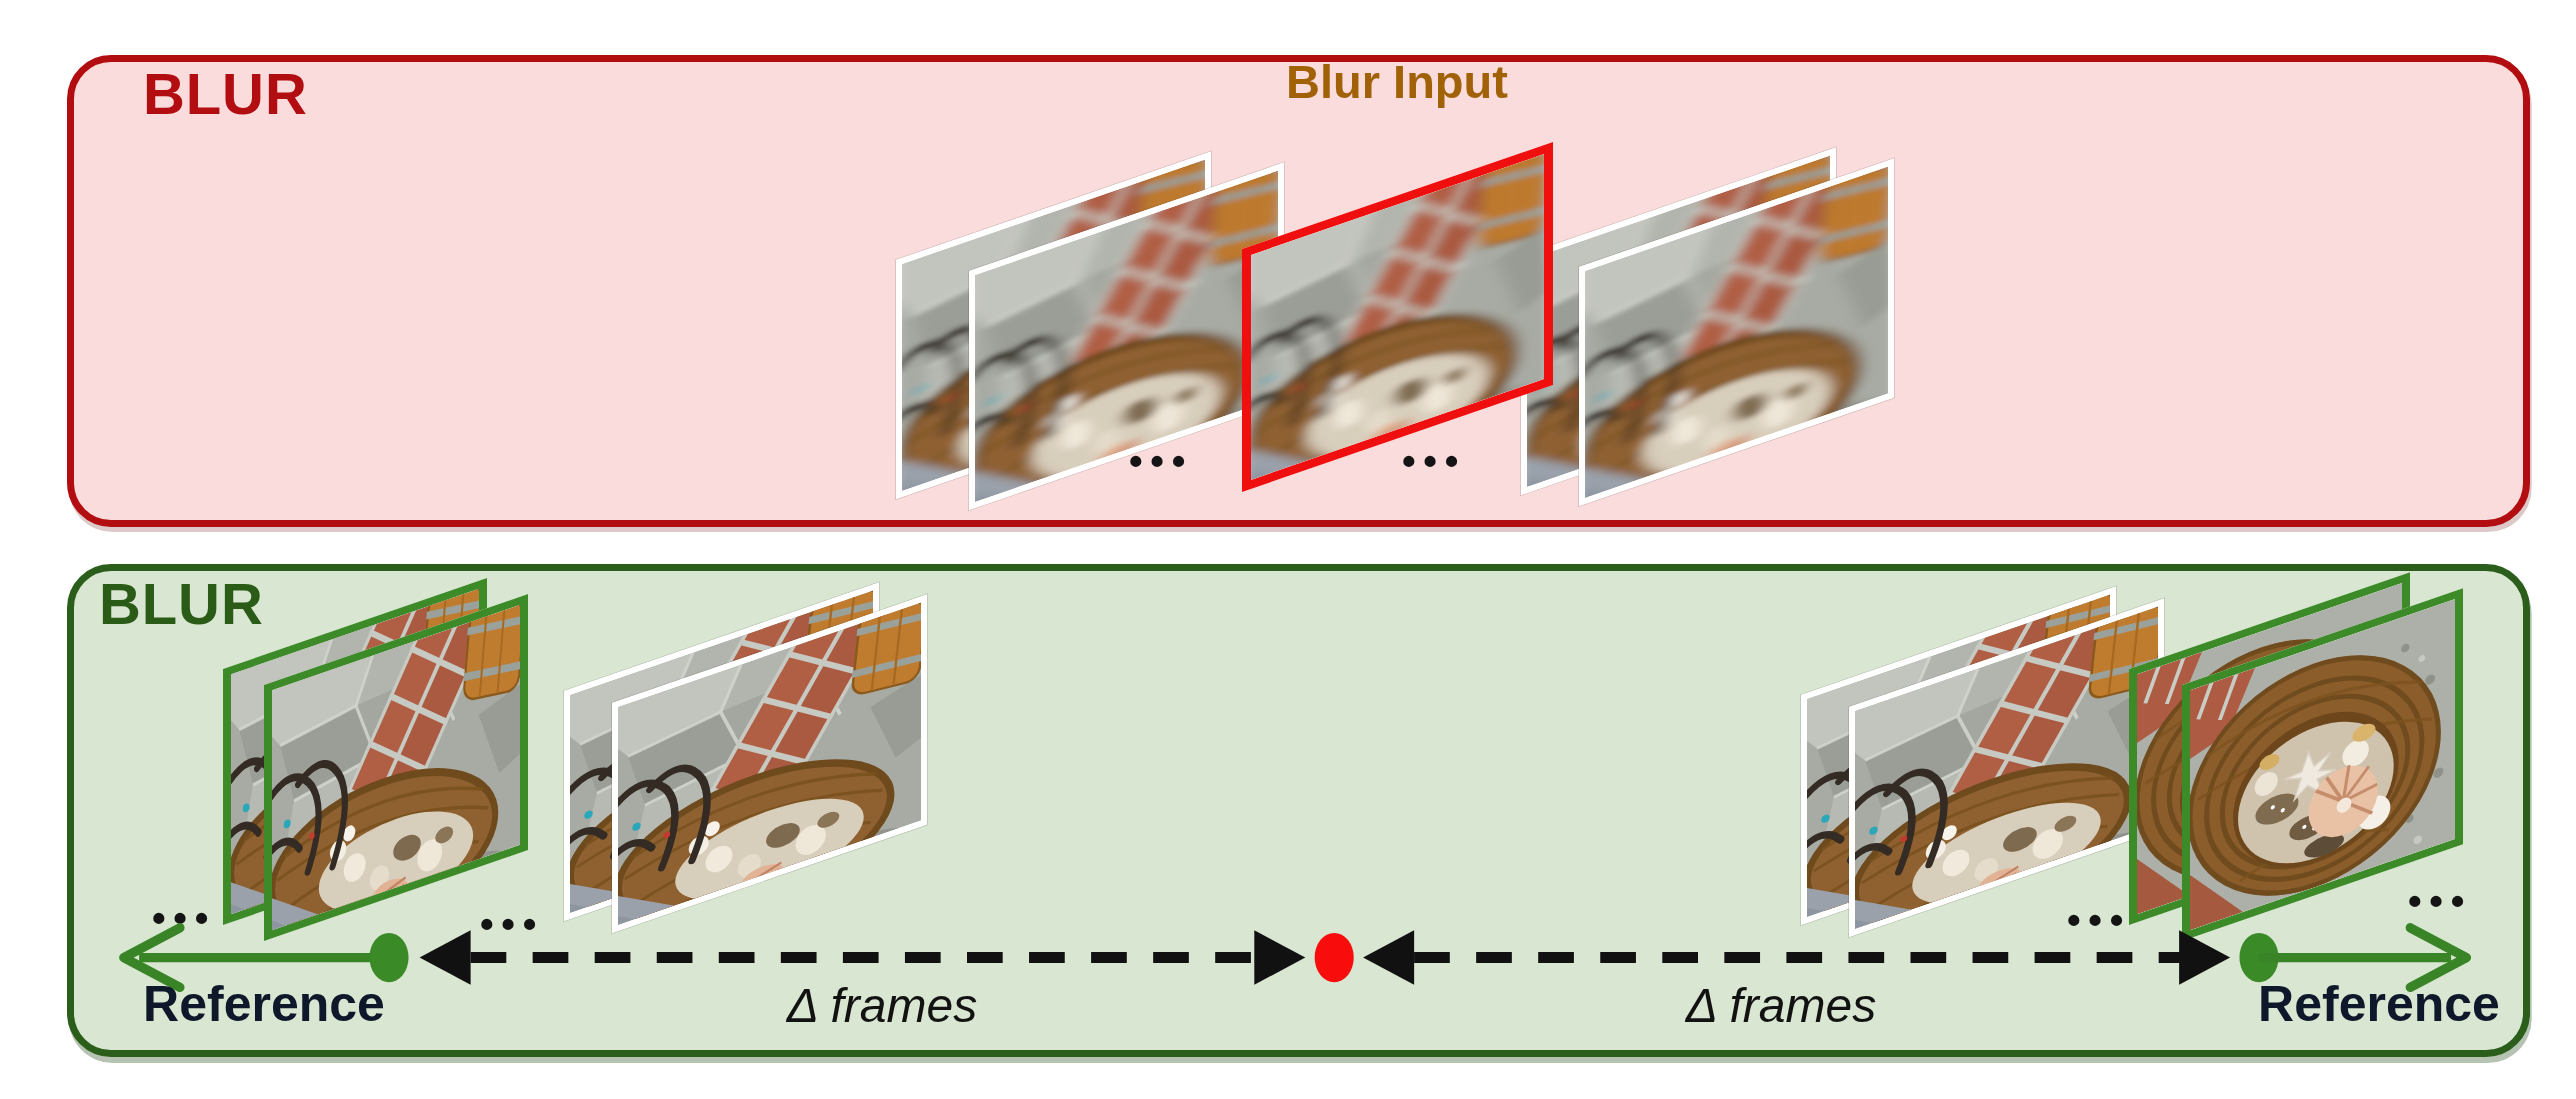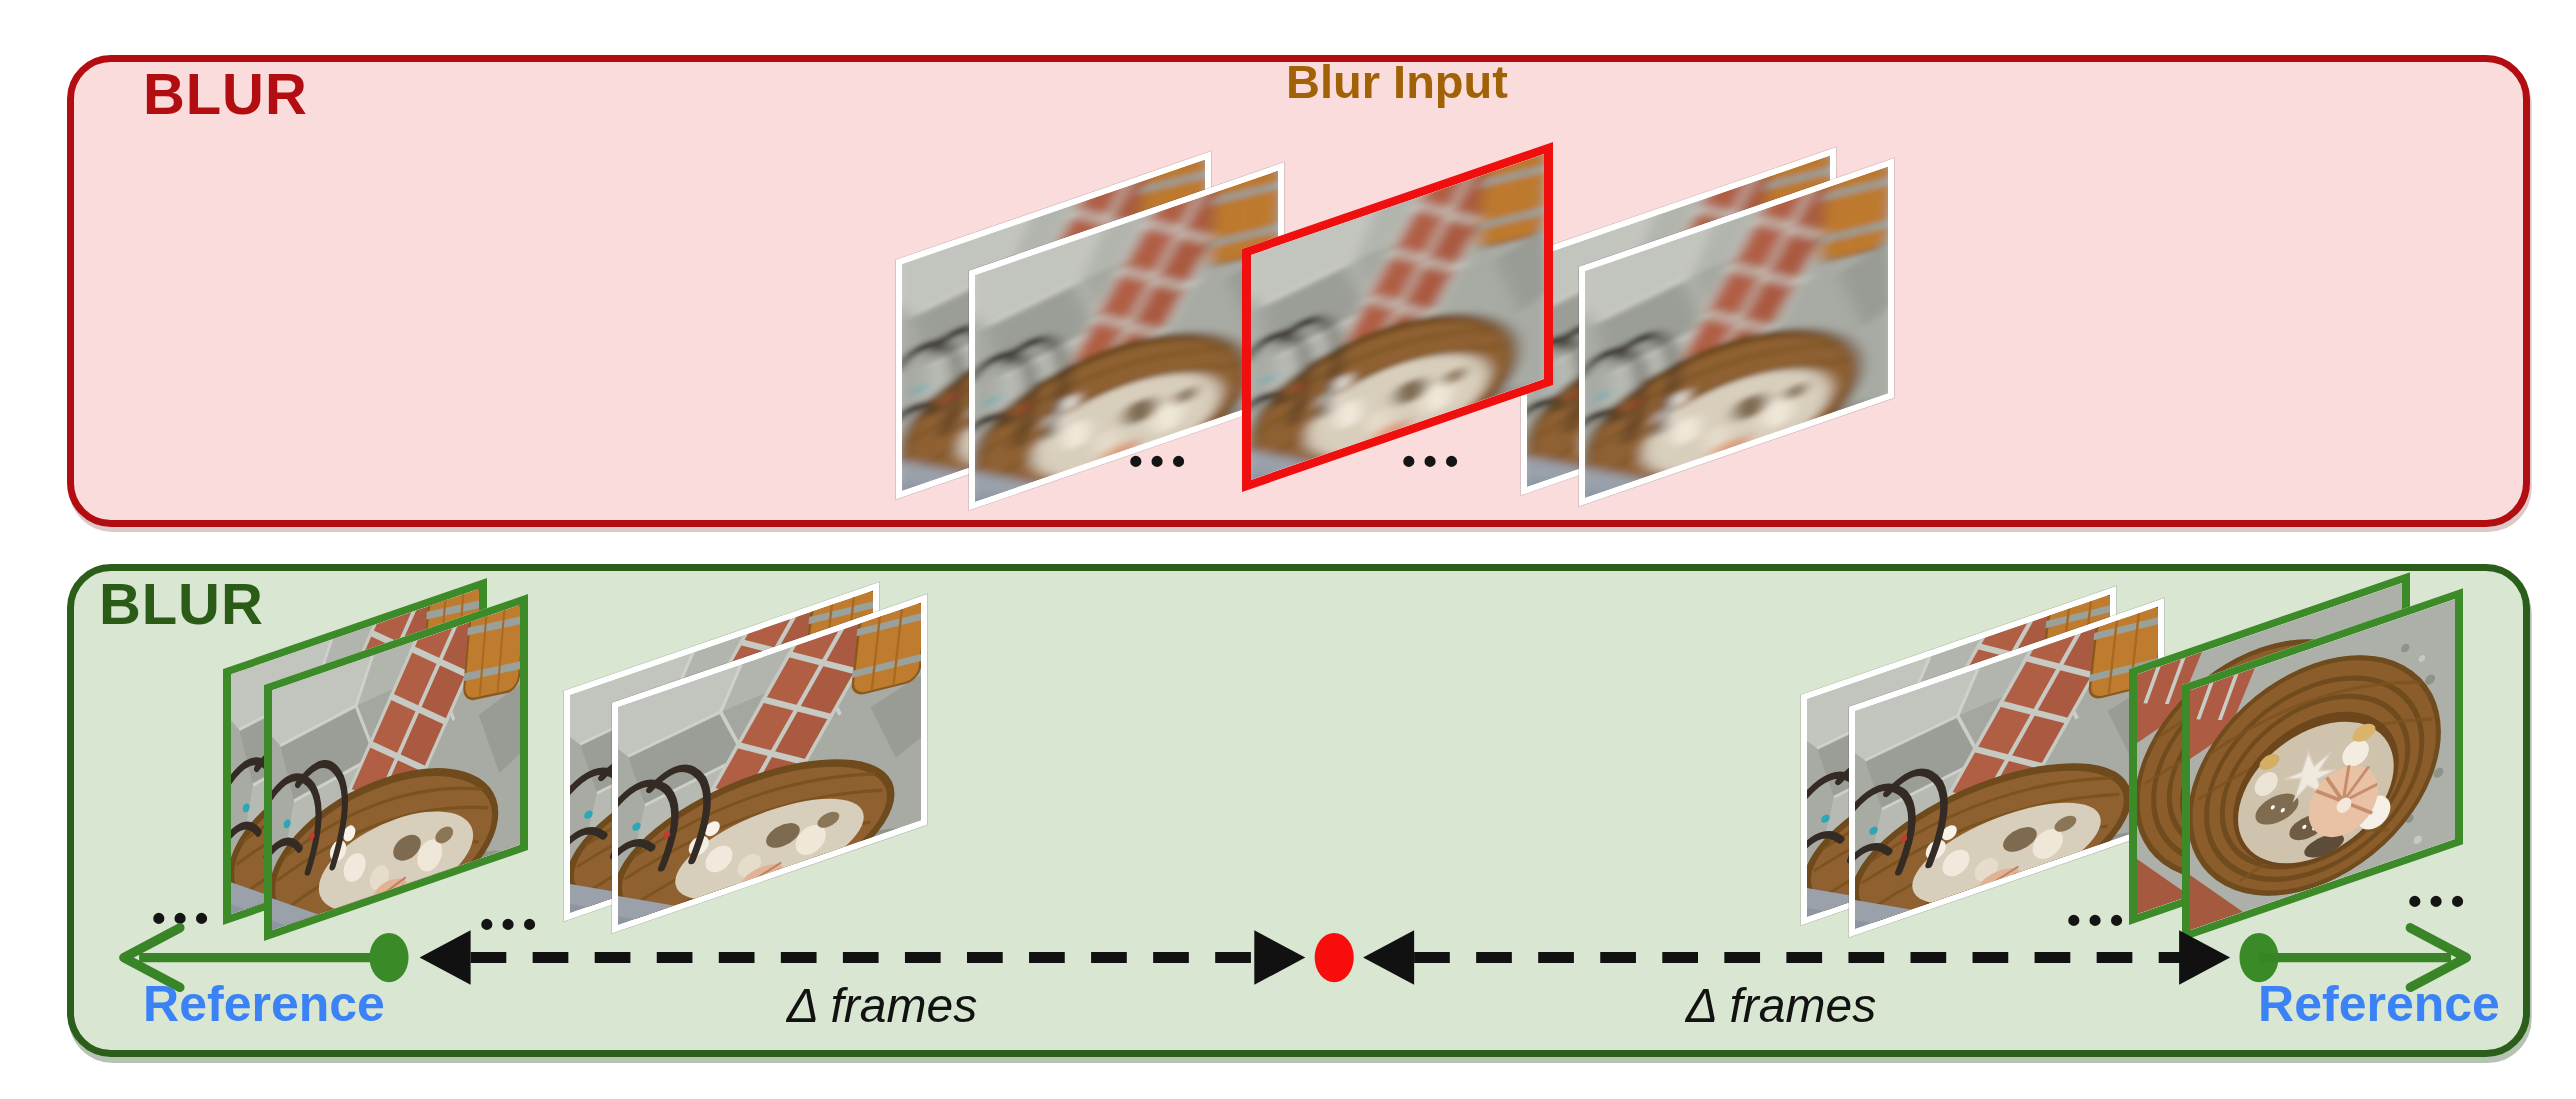--- a/index.html
+++ b/index.html
@@ -29,21 +29,21 @@
   .green-frame{border:8.5px solid #3C8A28;}
   .red-frame{border:9.4px solid #EF0F0F;}
   .frame svg{position:absolute;left:0;top:0;width:100%;height:100%;display:block;}
 
   
   .dots{position:absolute;transform:translate(-50%,-50%);color:#141414;
         font-weight:700;font-size:39px;letter-spacing:7.7px;line-height:1;white-space:nowrap;}
 
   
   .ref-label{position:absolute;transform:translateX(-50%);font-weight:800;font-size:50px;
-             color:#3b82f6;line-height:1;}
+             color:#0f172a;line-height:1;}
   .delta-label{position:absolute;transform:translateX(-50%);font-style:italic;font-size:48px;
                color:#121212;line-height:1;font-family:"Liberation Sans","DejaVu Sans",sans-serif;margin-left:12px;}
 
   .timeline{position:absolute;left:67px;top:904px;width:2463px;height:153px;}
 </style>
 </head>
 <body>
 
 <div class="canvas">
 

